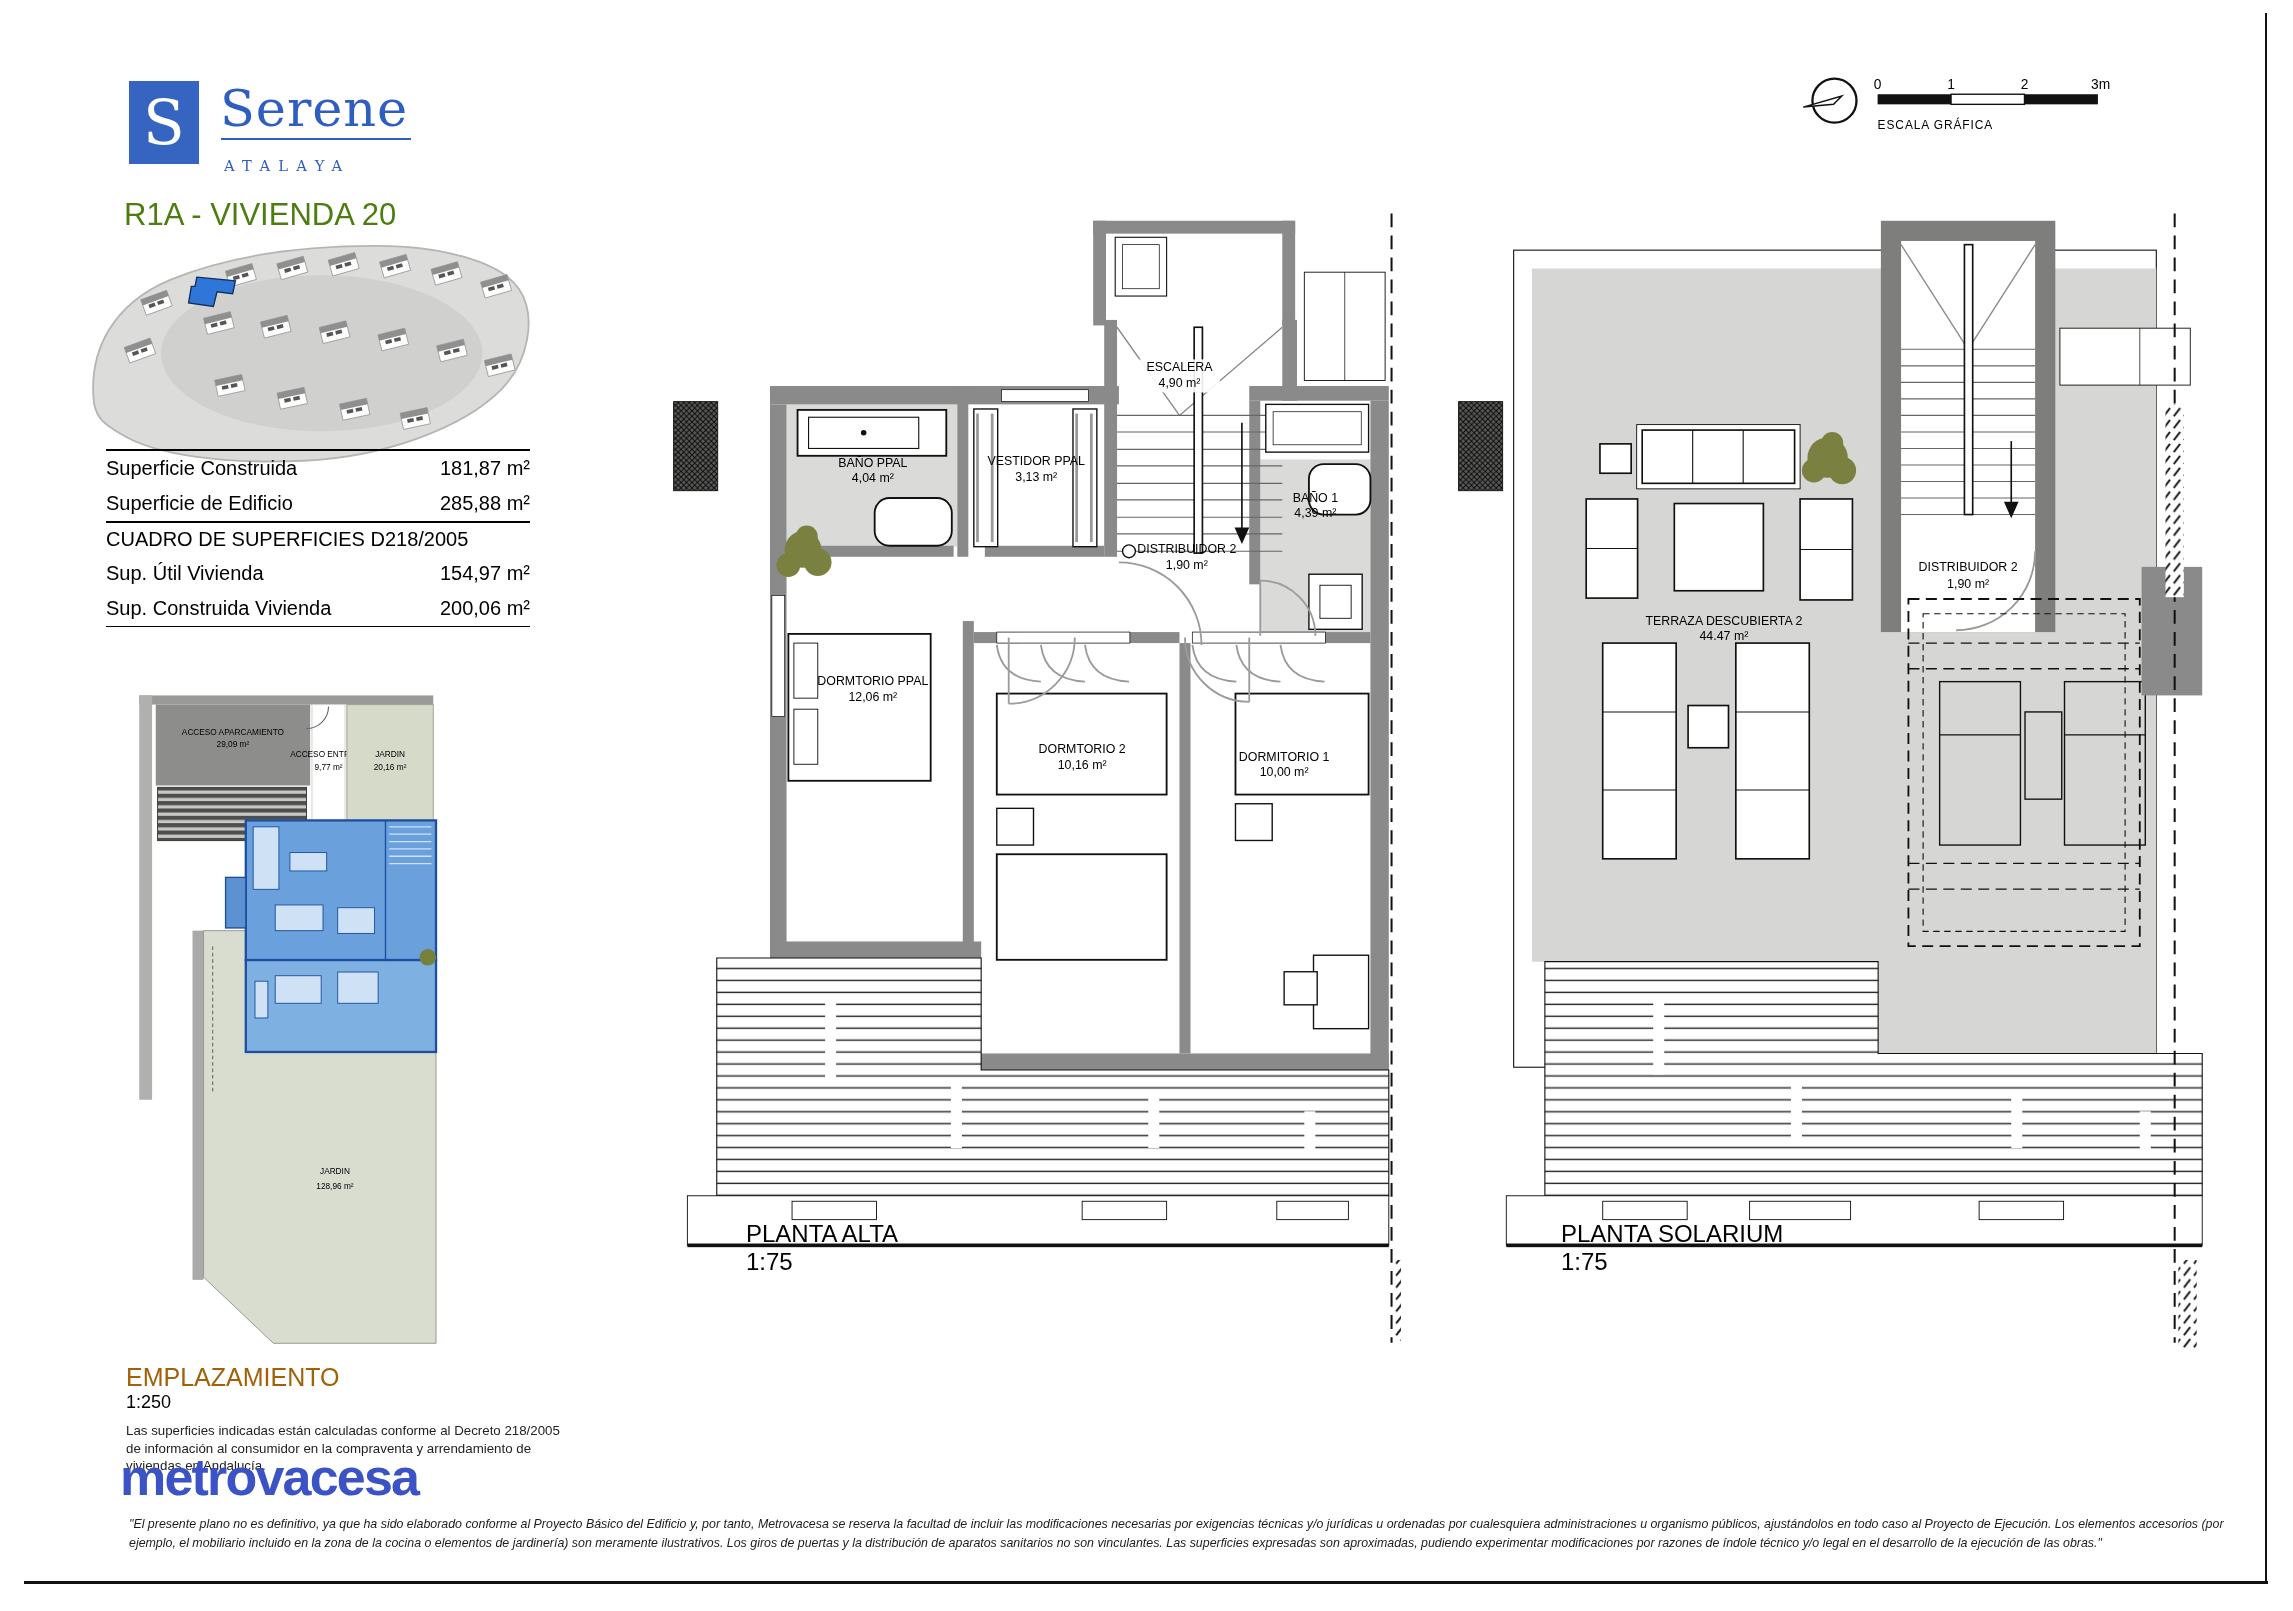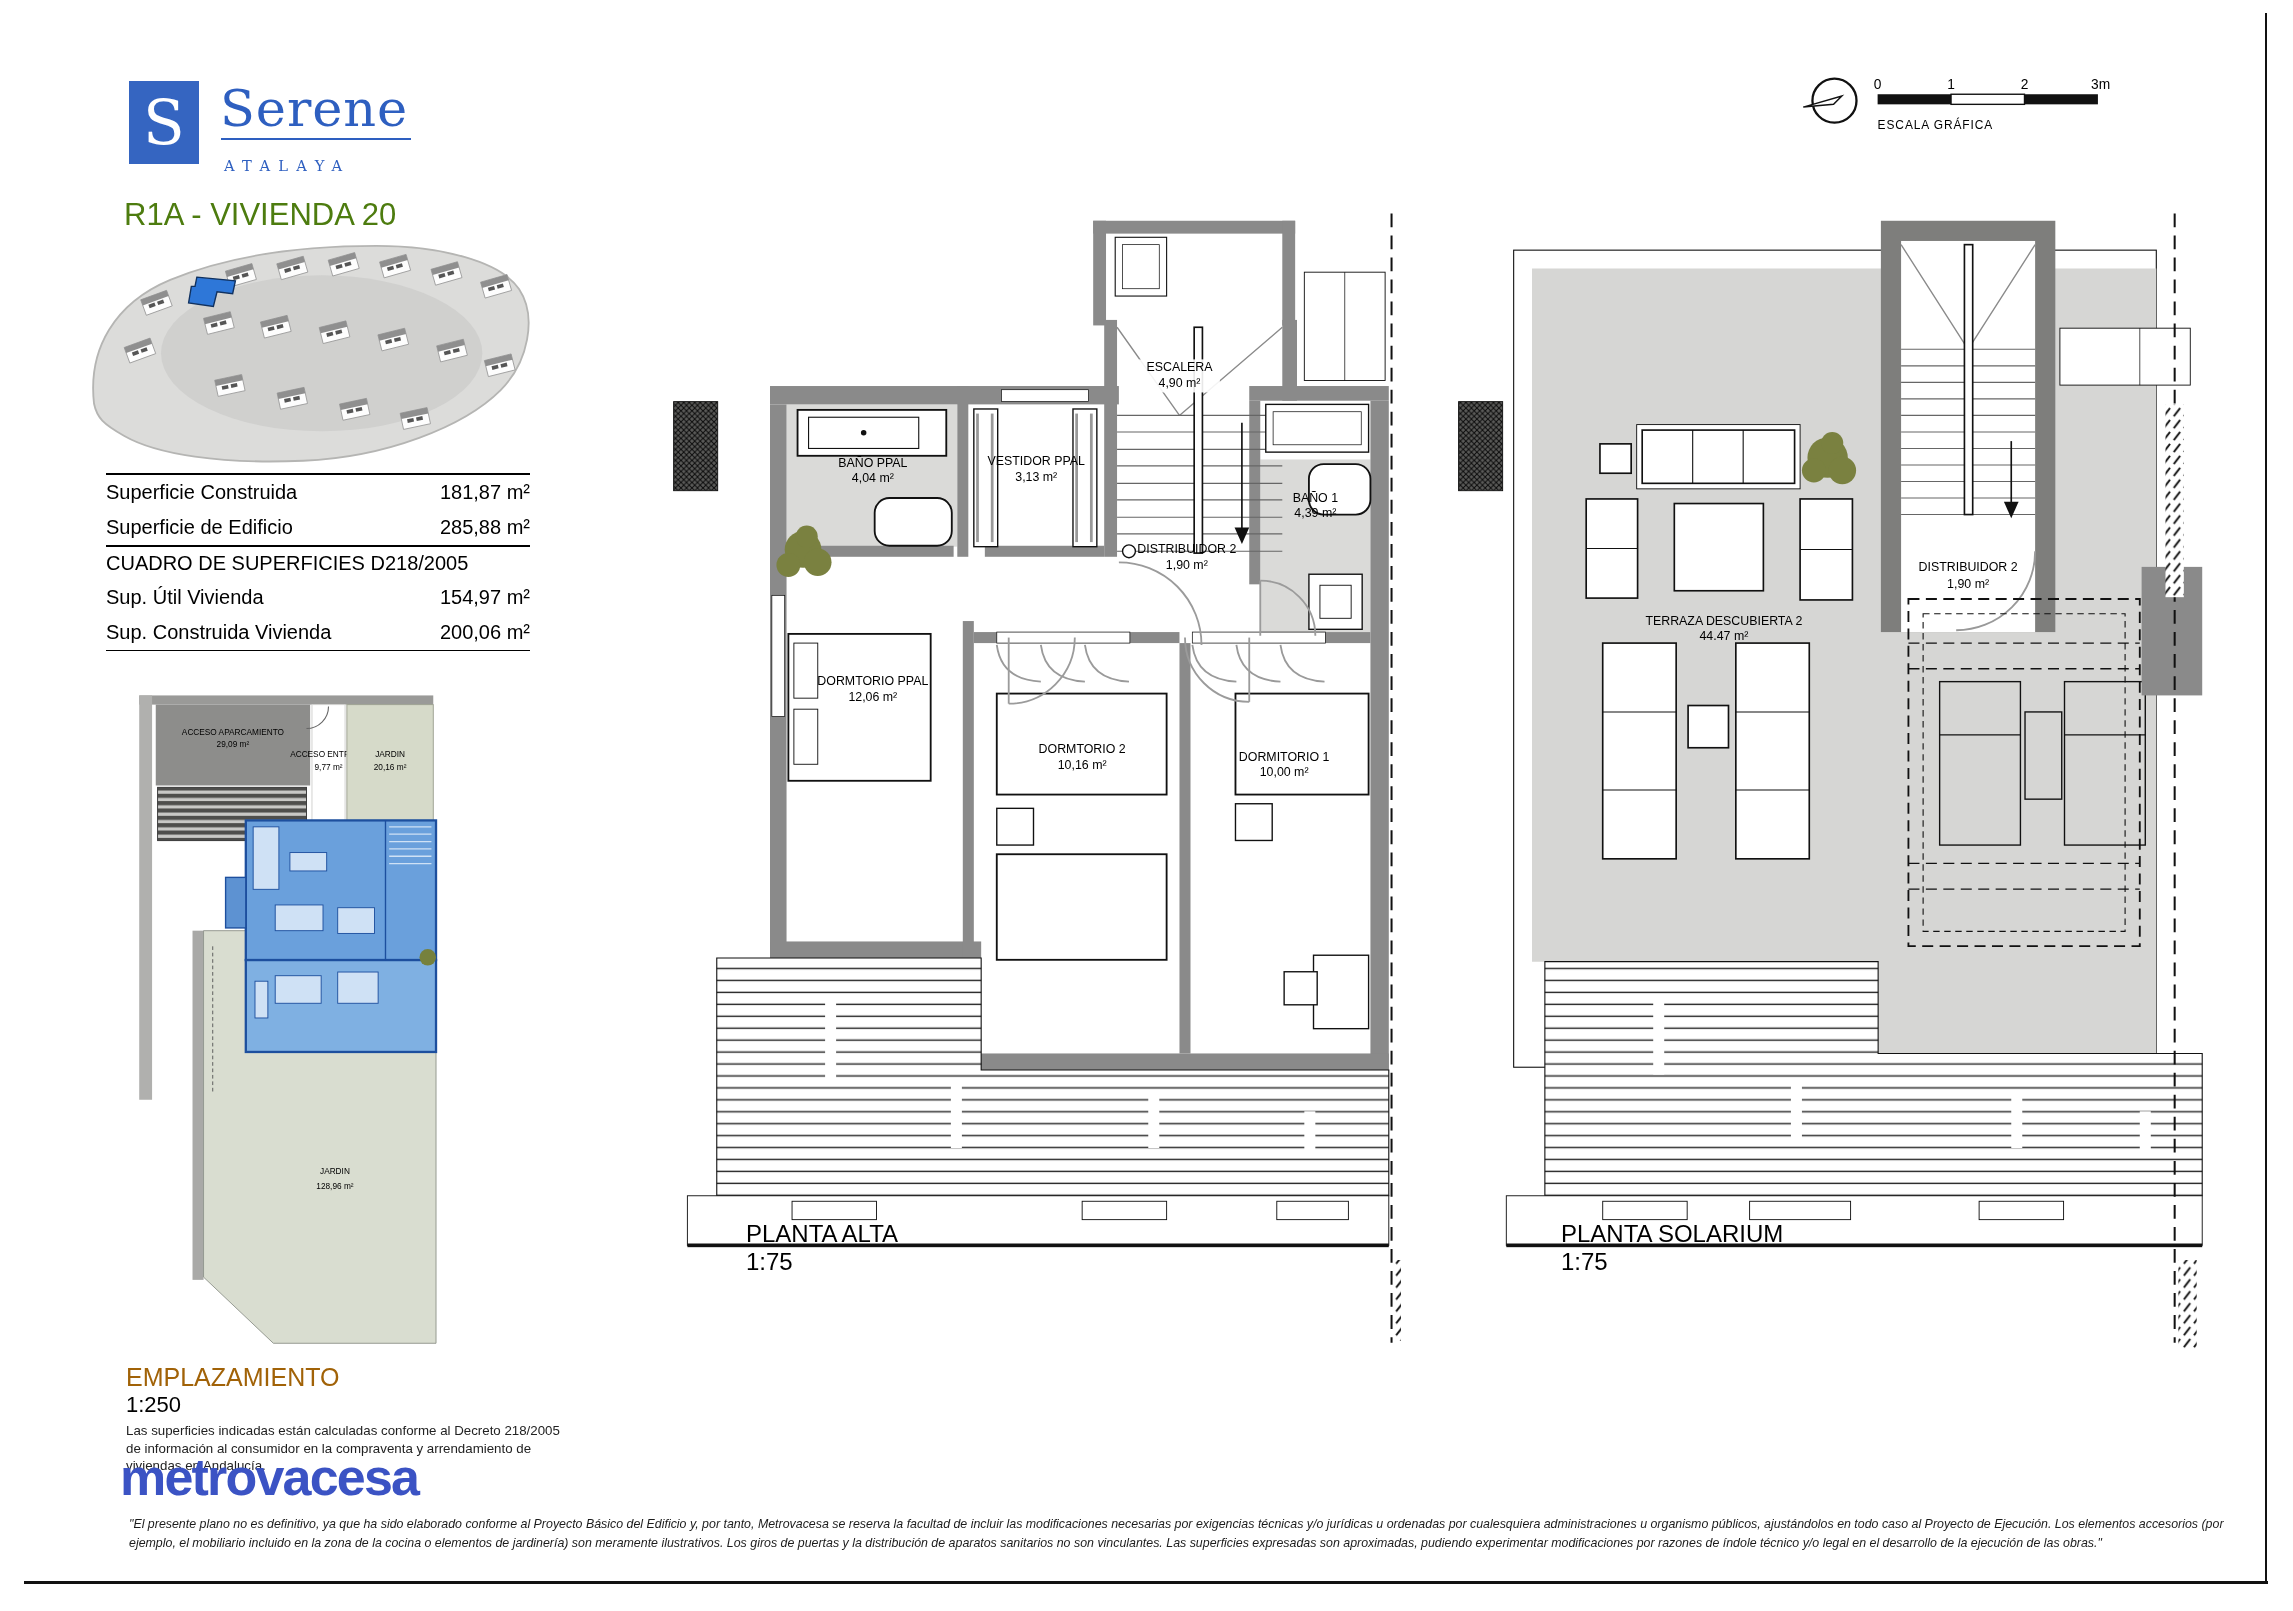--- a/index.html
+++ b/index.html
@@ -8,29 +8,29 @@
   .abs{position:absolute;}
   
   .logo-box{left:129px;top:81px;width:70px;height:83px;background:#3565c1;
             display:flex;align-items:center;justify-content:center;}
   .logo-box span{font-family:"DejaVu Serif", serif;font-size:61px;color:#fff;line-height:1;}
   .brand{left:220px;top:79px;font-family:"DejaVu Serif", serif;font-size:51px;color:#2e5fc0;letter-spacing:0.9px;}
   .brand-rule{left:221px;top:138px;width:190px;height:1.8px;background:#2e5fc0;}
   .subbrand{left:224px;top:157px;font-family:"DejaVu Serif", serif;font-size:14.7px;color:#2e5fc0;letter-spacing:8.3px;}
   .sheet-title{left:124px;top:197px;font-size:31px;color:#4d7c0f;}
   
-  .stable{left:106px;top:449px;width:424px;font-size:20px;color:#000;margin-top:24px;}
+  .stable{left:106px;top:449px;width:424px;font-size:20px;color:#000;}
   .tline{height:0;border-top:2.8px solid #000;}
   .tline.thin{border-top-width:1.8px;}
   .trow{display:flex;justify-content:space-between;align-items:baseline;line-height:35px;height:35px;}
   .trow.section{line-height:33px;height:33px;}
   
   .plan-caption{font-size:24px;color:#000;line-height:27.5px;margin-top:44px;}
   .emp-title{left:126px;top:1363px;font-size:25px;color:#a16207;}
-  .emp-scale{left:126px;top:1392px;font-size:22px;color:#000;}
+  .emp-scale{left:126px;top:1392px;font-size:18px;color:#000;}
   .emp-note{left:126px;top:1422px;width:450px;font-size:13.3px;line-height:1.32;color:#222;}
   .metrovacesa{left:120px;top:1447px;font-size:52px;font-weight:bold;color:#3b53c4;letter-spacing:-1.8px;}
   .disclaimer{left:129px;top:1515px;width:2140px;font-size:12.4px;font-style:italic;line-height:1.55;color:#1c1c1c;}
   .frame-right{left:2265px;top:13px;width:1.8px;height:1568px;background:#111;}
   .frame-bottom{left:24px;top:1581px;width:2244px;height:2.8px;background:#111;}
   svg text{font-family:"Liberation Sans", sans-serif;fill:#000;}
   .rlabel{font-size:13.5px;}
   .slabel{font-size:9px;}
 </style>
 </head>

